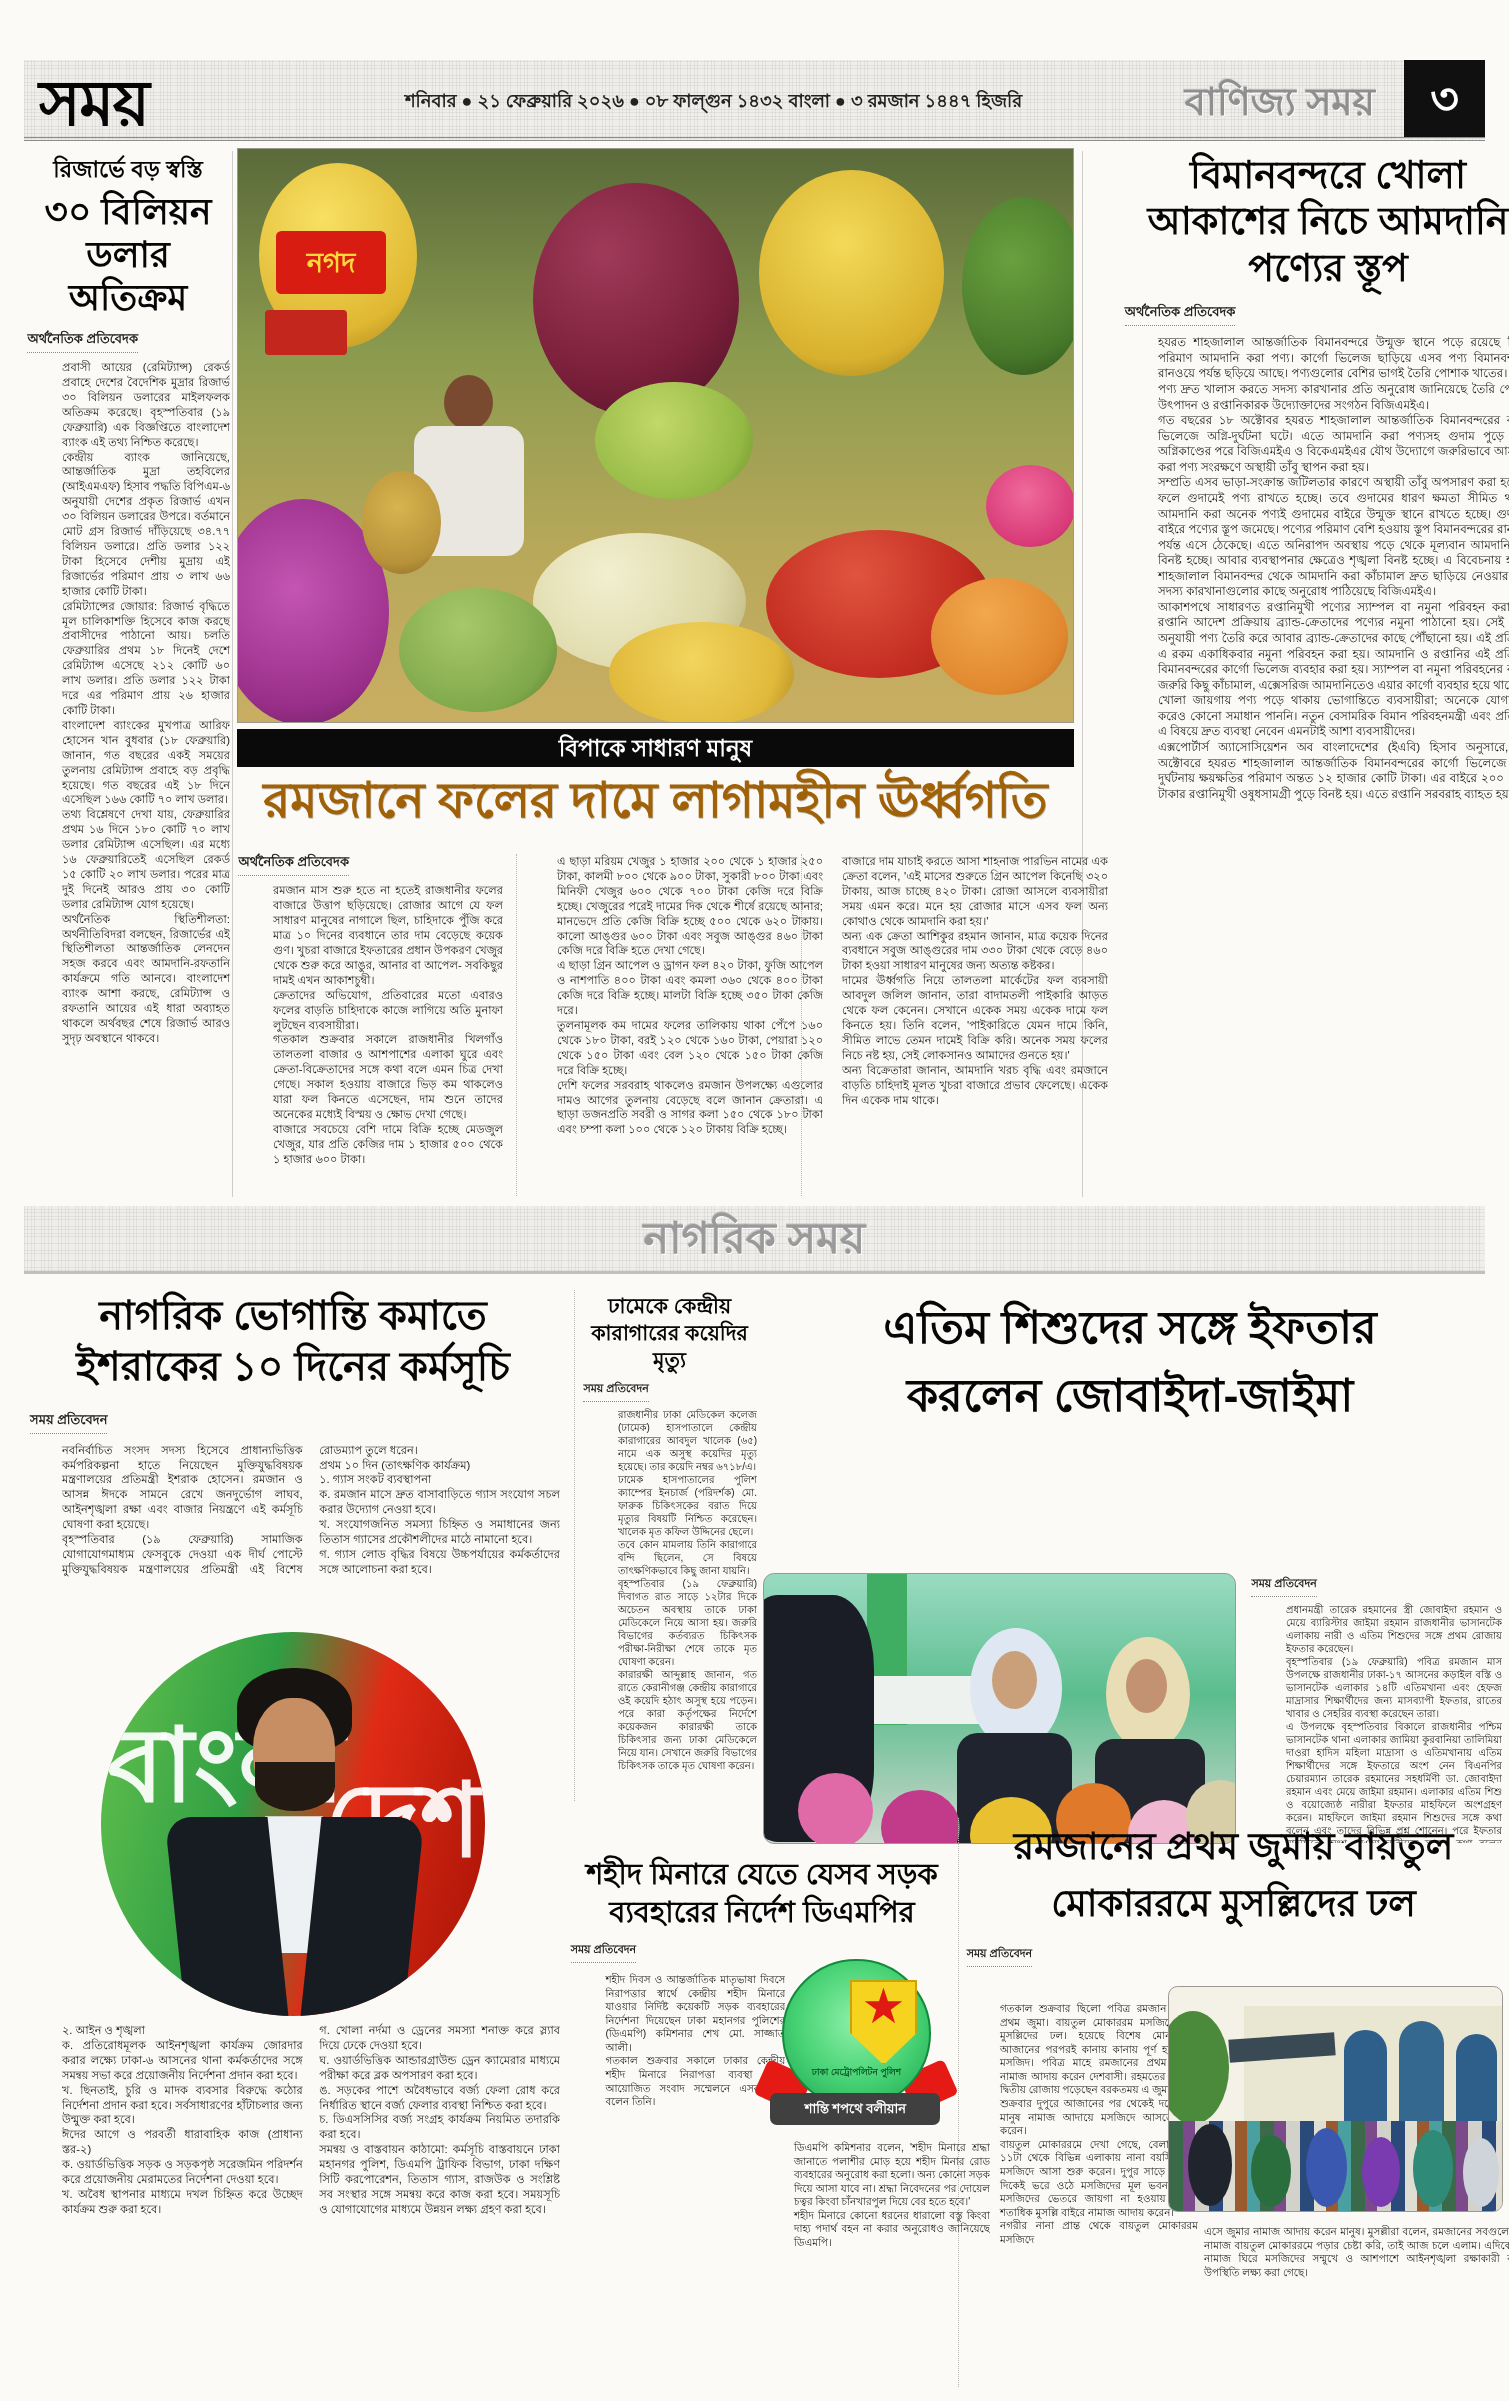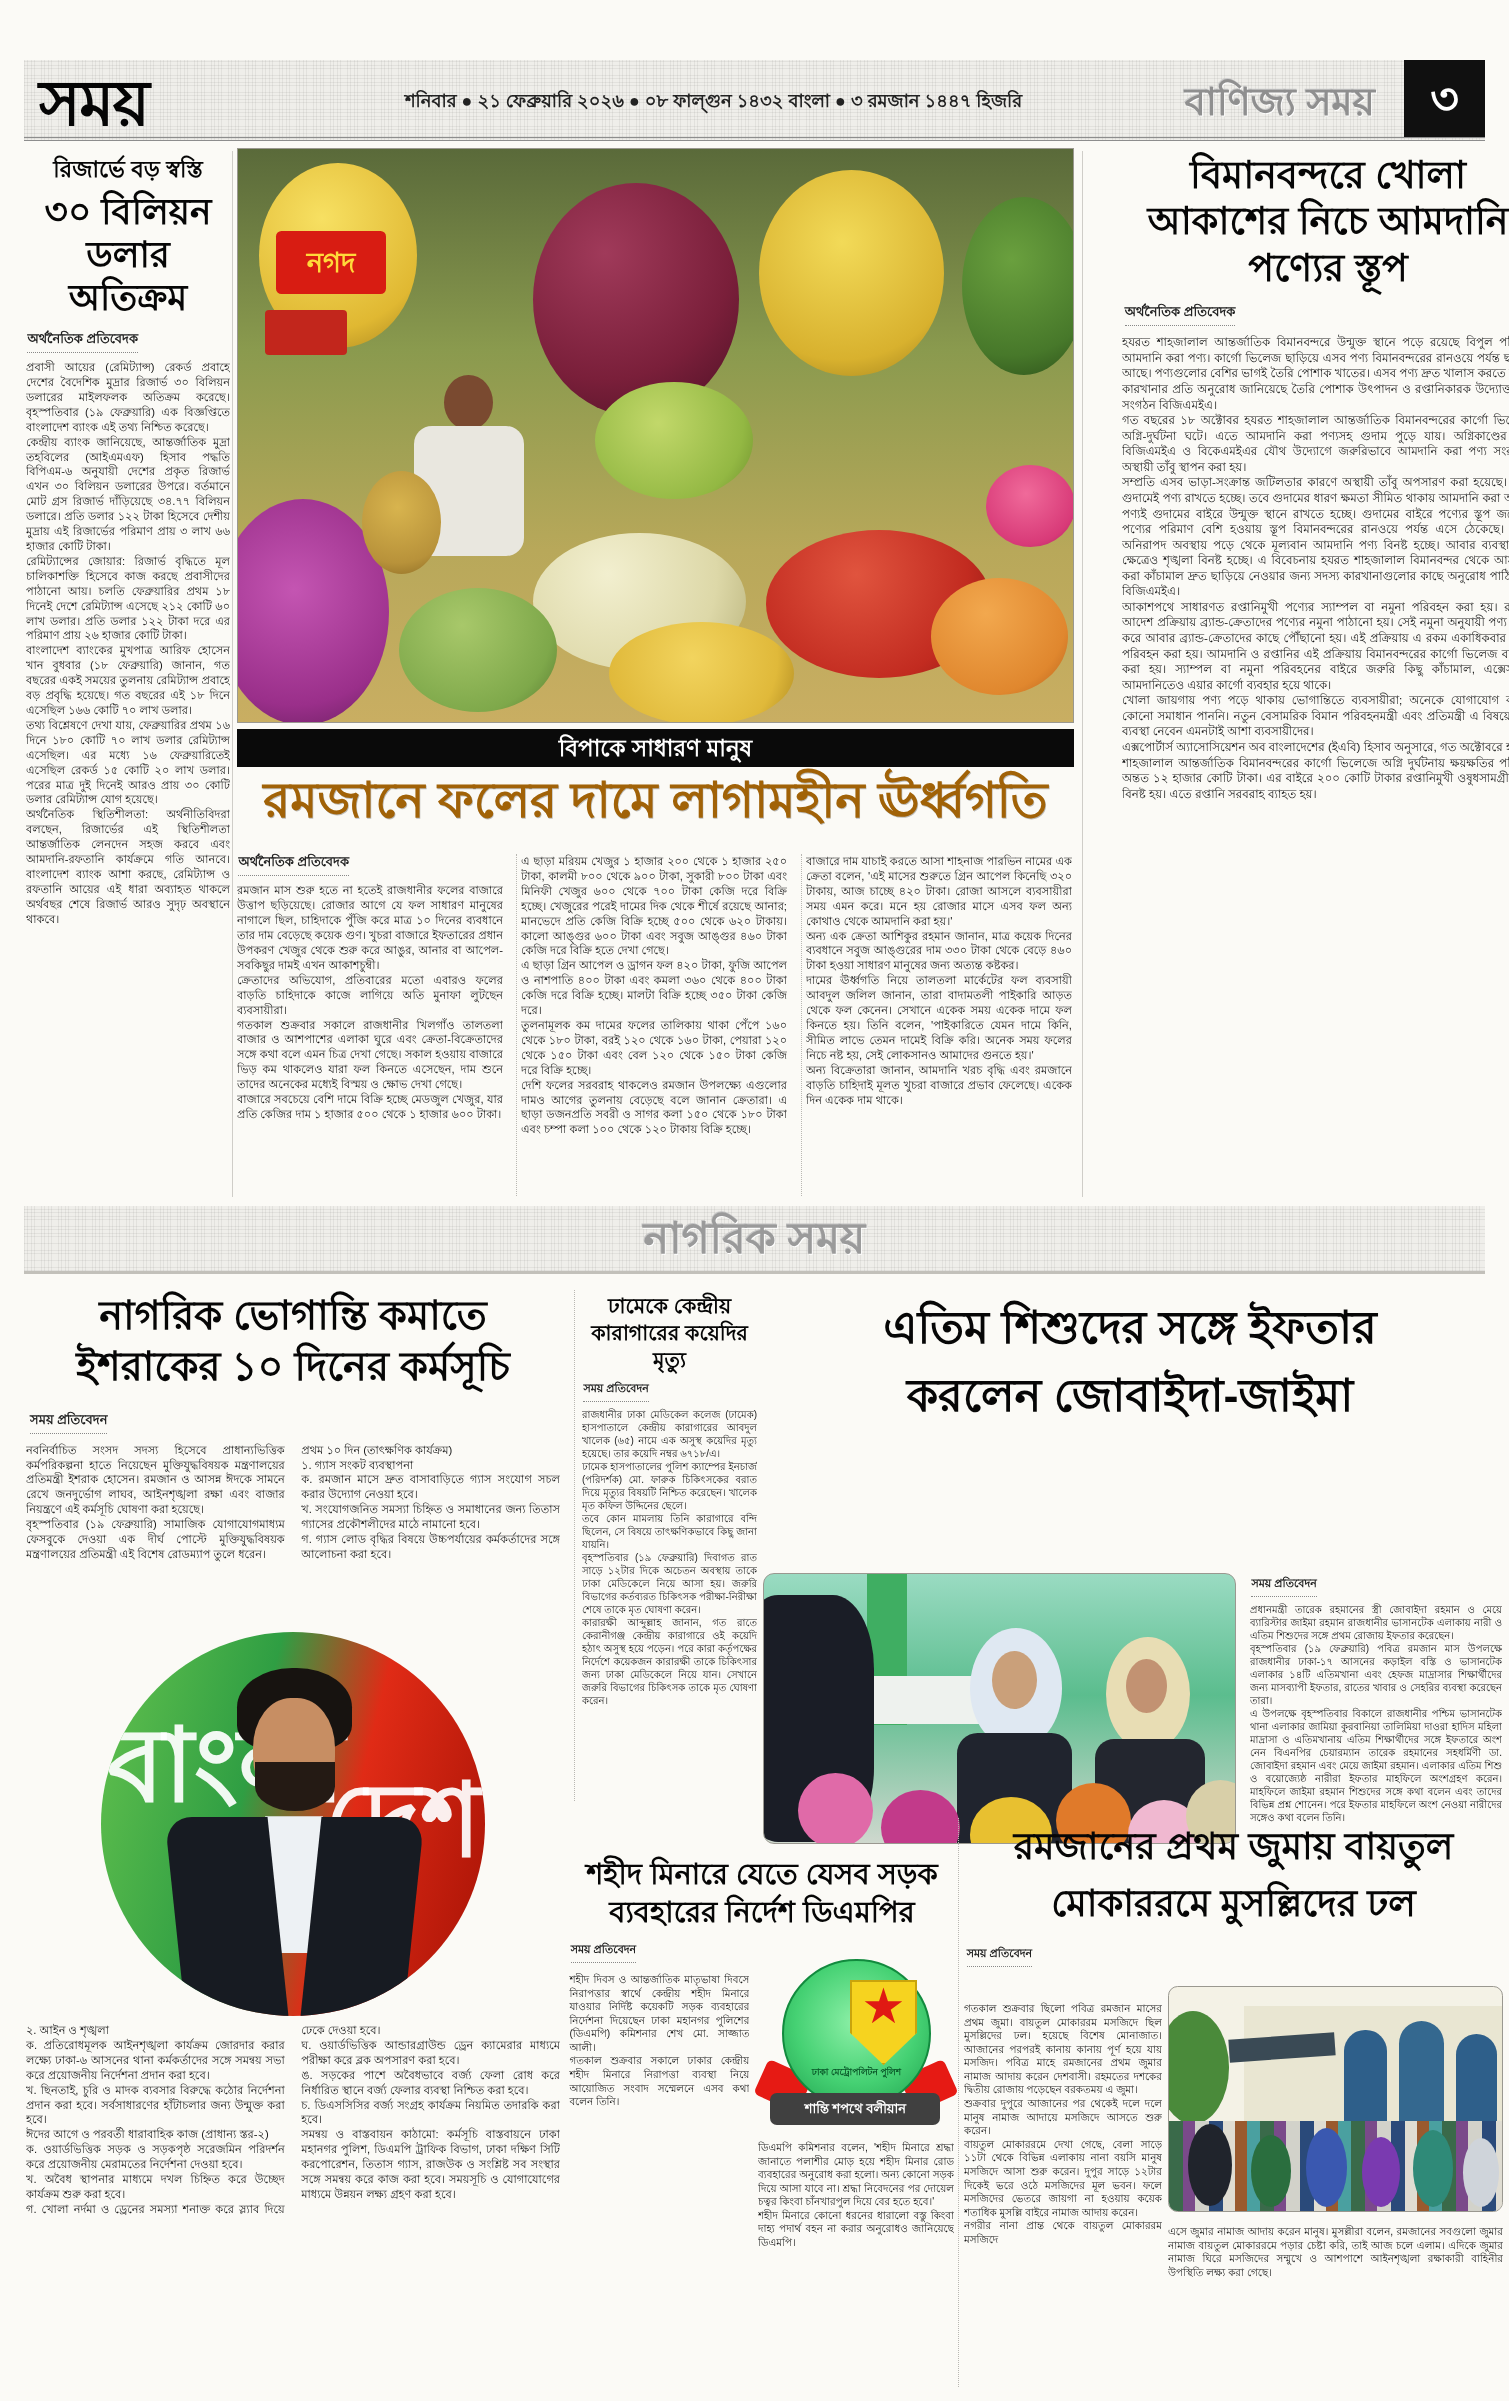--- a/index.html
+++ b/index.html
@@ -1,21 +1,21 @@
 <!DOCTYPE html>
 <html style="font-size:11px"><head>
 <meta charset="utf-8">
 <style>
   html,body{margin:0;padding:0;background:#e9e9e9;}
   .page{position:relative;width:1509px;height:2401px;background:#fbfaf6;margin:0 auto;
         font-family:"Liberation Sans","DejaVu Sans",sans-serif;color:#141414;overflow:hidden;}
   .abs{position:absolute;}
   .just{text-align:justify;text-justify:inter-word;}
   .pre{white-space:pre-line;}
-  .ovh{overflow:hidden;}
+  .ovh{overflow:hidden;padding-left:36px;}
   .ctr{text-align:center;}
   .pattern{background-color:#efeeea;
     background-image:repeating-linear-gradient(90deg,rgba(0,0,0,.055) 0 0.7px,transparent 0.7px 3.4px),
                      repeating-linear-gradient(0deg,rgba(0,0,0,.055) 0 0.7px,transparent 0.7px 3.4px);}
   .byline{display:inline-block;font-weight:bold;font-size:13px;color:#222;
           border-bottom:1.4px dotted #888;padding-bottom:2.1px;}
   .headline{font-weight:900;color:#060606;}
   .body-txt{font-size:11.3px;line-height:1.32;color:#1b1b1b;}
   .vrule{border-left:0.7px solid #cfcdc8;width:0;}
   .colrule{border-left:0.7px dotted #b9b7b2;width:0;}

